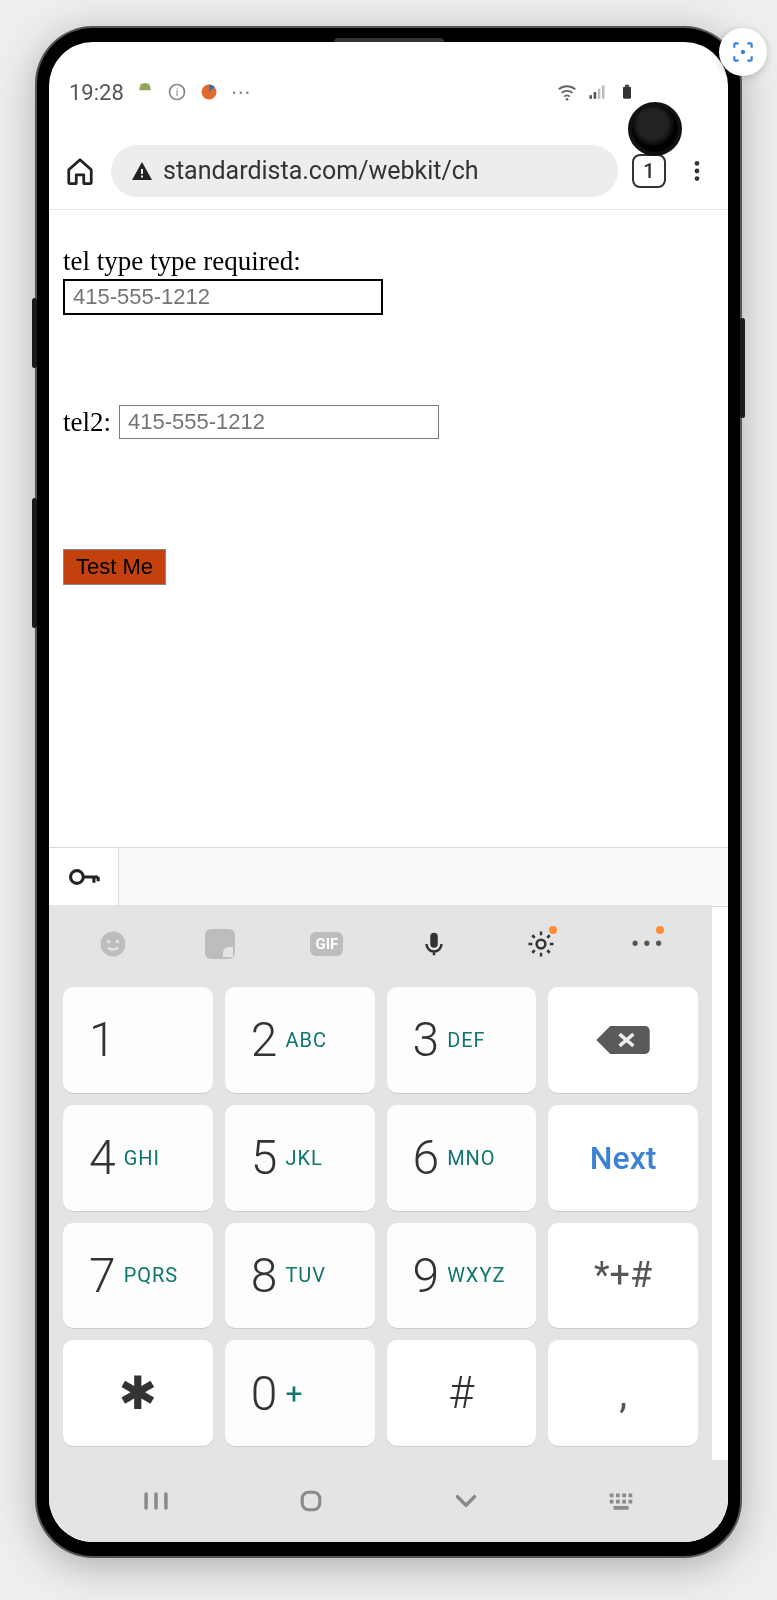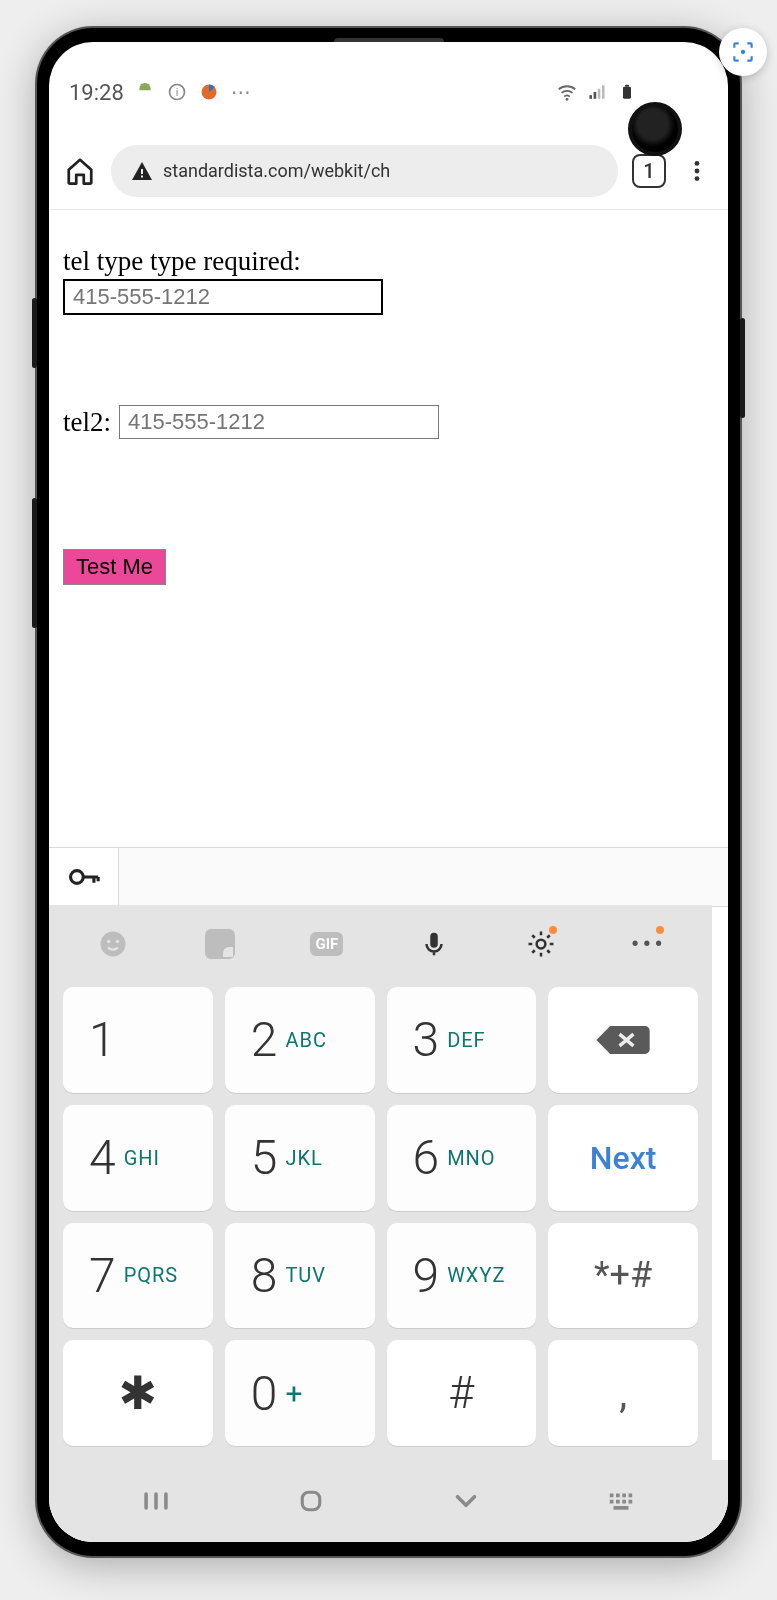--- a/index.html
+++ b/index.html
@@ -49,21 +49,21 @@
   .chrome-bar {
     position: absolute; top: 90px; left: 0; right: 0; height: 78px;
     display: flex; align-items: center; gap: 14px; padding: 0 14px;
     border-bottom: 1px solid #e6e6e6;
     background: #fff;
   }
   .home-icon { width: 34px; height: 34px; display:flex; align-items:center; justify-content:center; }
   .omnibox {
     flex: 1; height: 52px; background: #ededed; border-radius: 26px;
     display: flex; align-items: center; gap: 8px; padding: 0 18px;
-    color: #333; font-size: 18px; overflow: hidden; white-space: nowrap;
+    color: #333; font-size: 25px; overflow: hidden; white-space: nowrap;
   }
   .omnibox .lock { width: 26px; height: 26px; display:flex; align-items:center; justify-content:center; }
   .tab-count {
     width: 34px; height: 34px; border: 2.5px solid #333; border-radius: 8px;
     display: flex; align-items: center; justify-content: center;
     font-size: 20px; color: #333; font-weight: 500;
   }
   .chrome-menu { width: 34px; height: 34px; display:flex; align-items:center; justify-content:center; }
 
   
@@ -84,21 +84,21 @@
   }
   .inline-field { display:flex; align-items:center; gap:8px; margin-top: 90px; }
   .input-plain {
     width: 320px; height: 34px; border: 1px solid #7a7a7a;
     font-size: 22px; color: #7a7a7a; padding: 2px 8px;
     font-family: Arial, sans-serif;
   }
   .test-btn {
     margin-top: 110px;
     font-size: 22px; padding: 4px 12px;
-    border: 1px solid #888; background: #ec4899;
+    border: 1px solid #888; background: #c2410c;
     font-family: Arial, sans-serif;
   }
 
   
   .kb-strip {
     position: absolute; left:0; right:0; bottom: 635px; height: 60px;
     display: flex; align-items: center;
     border-top: 1px solid #d9d9d9; border-bottom: 1px solid #d9d9d9;
     background: #fff;
   }

